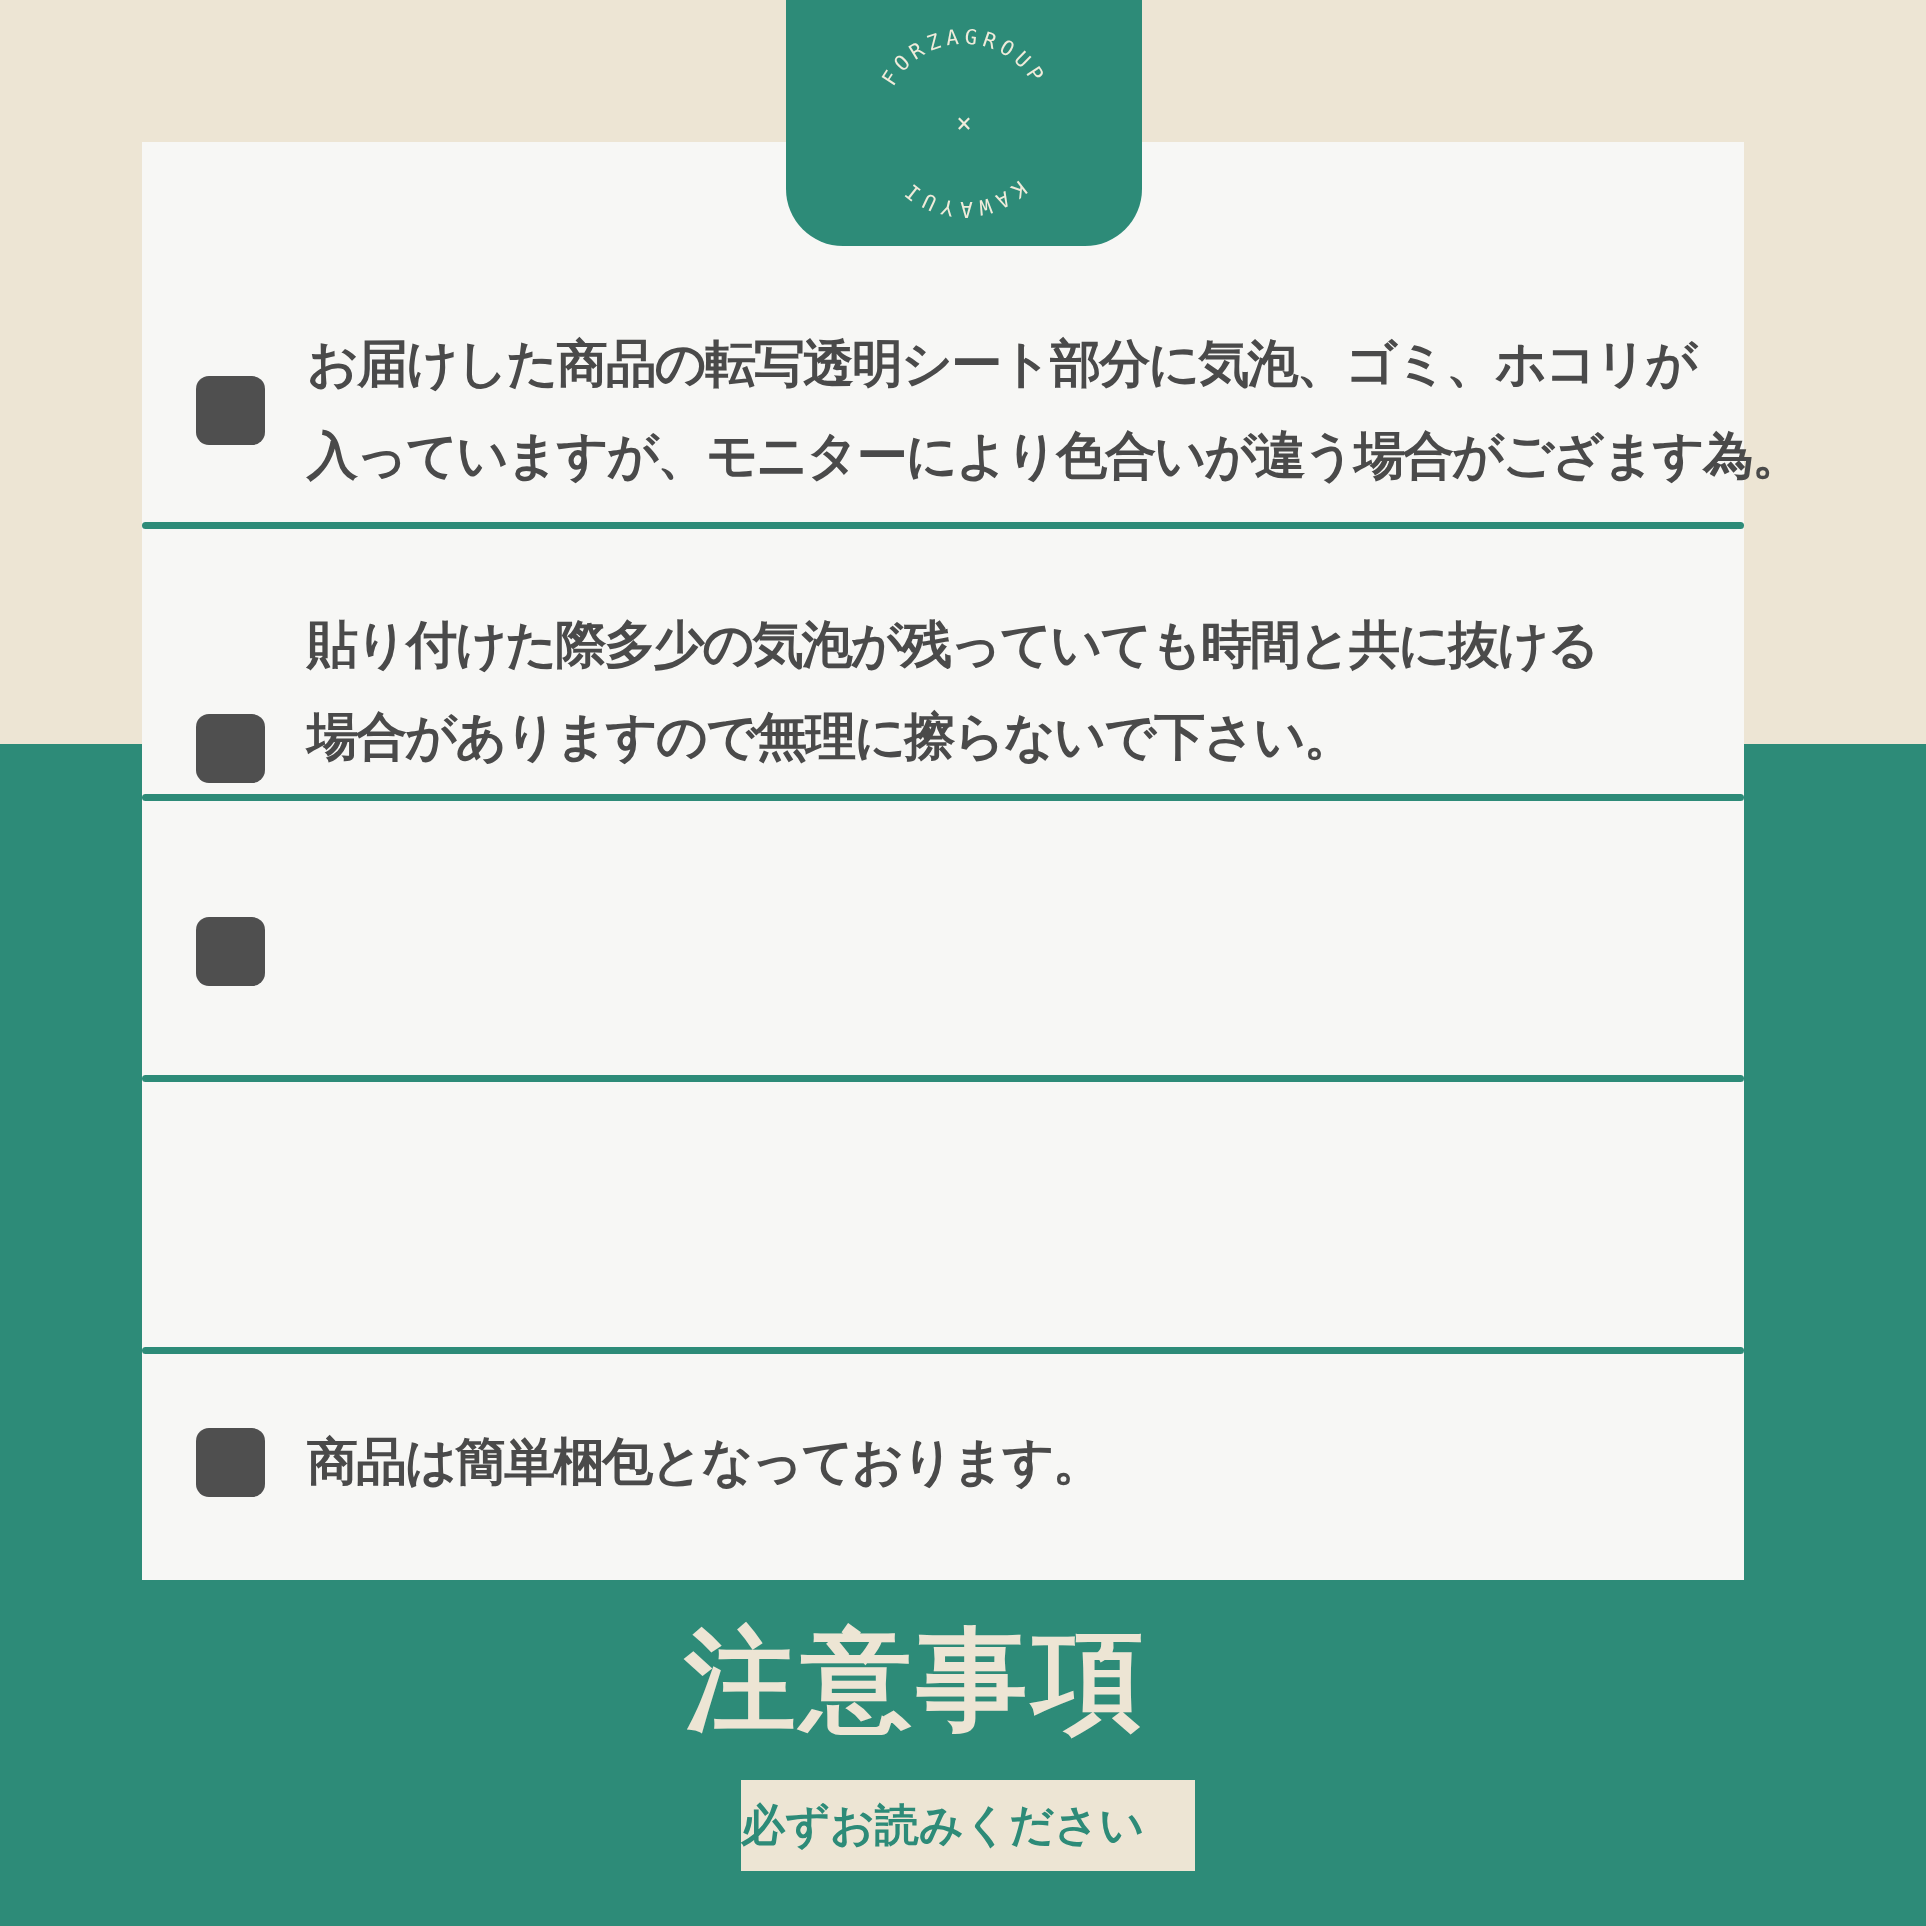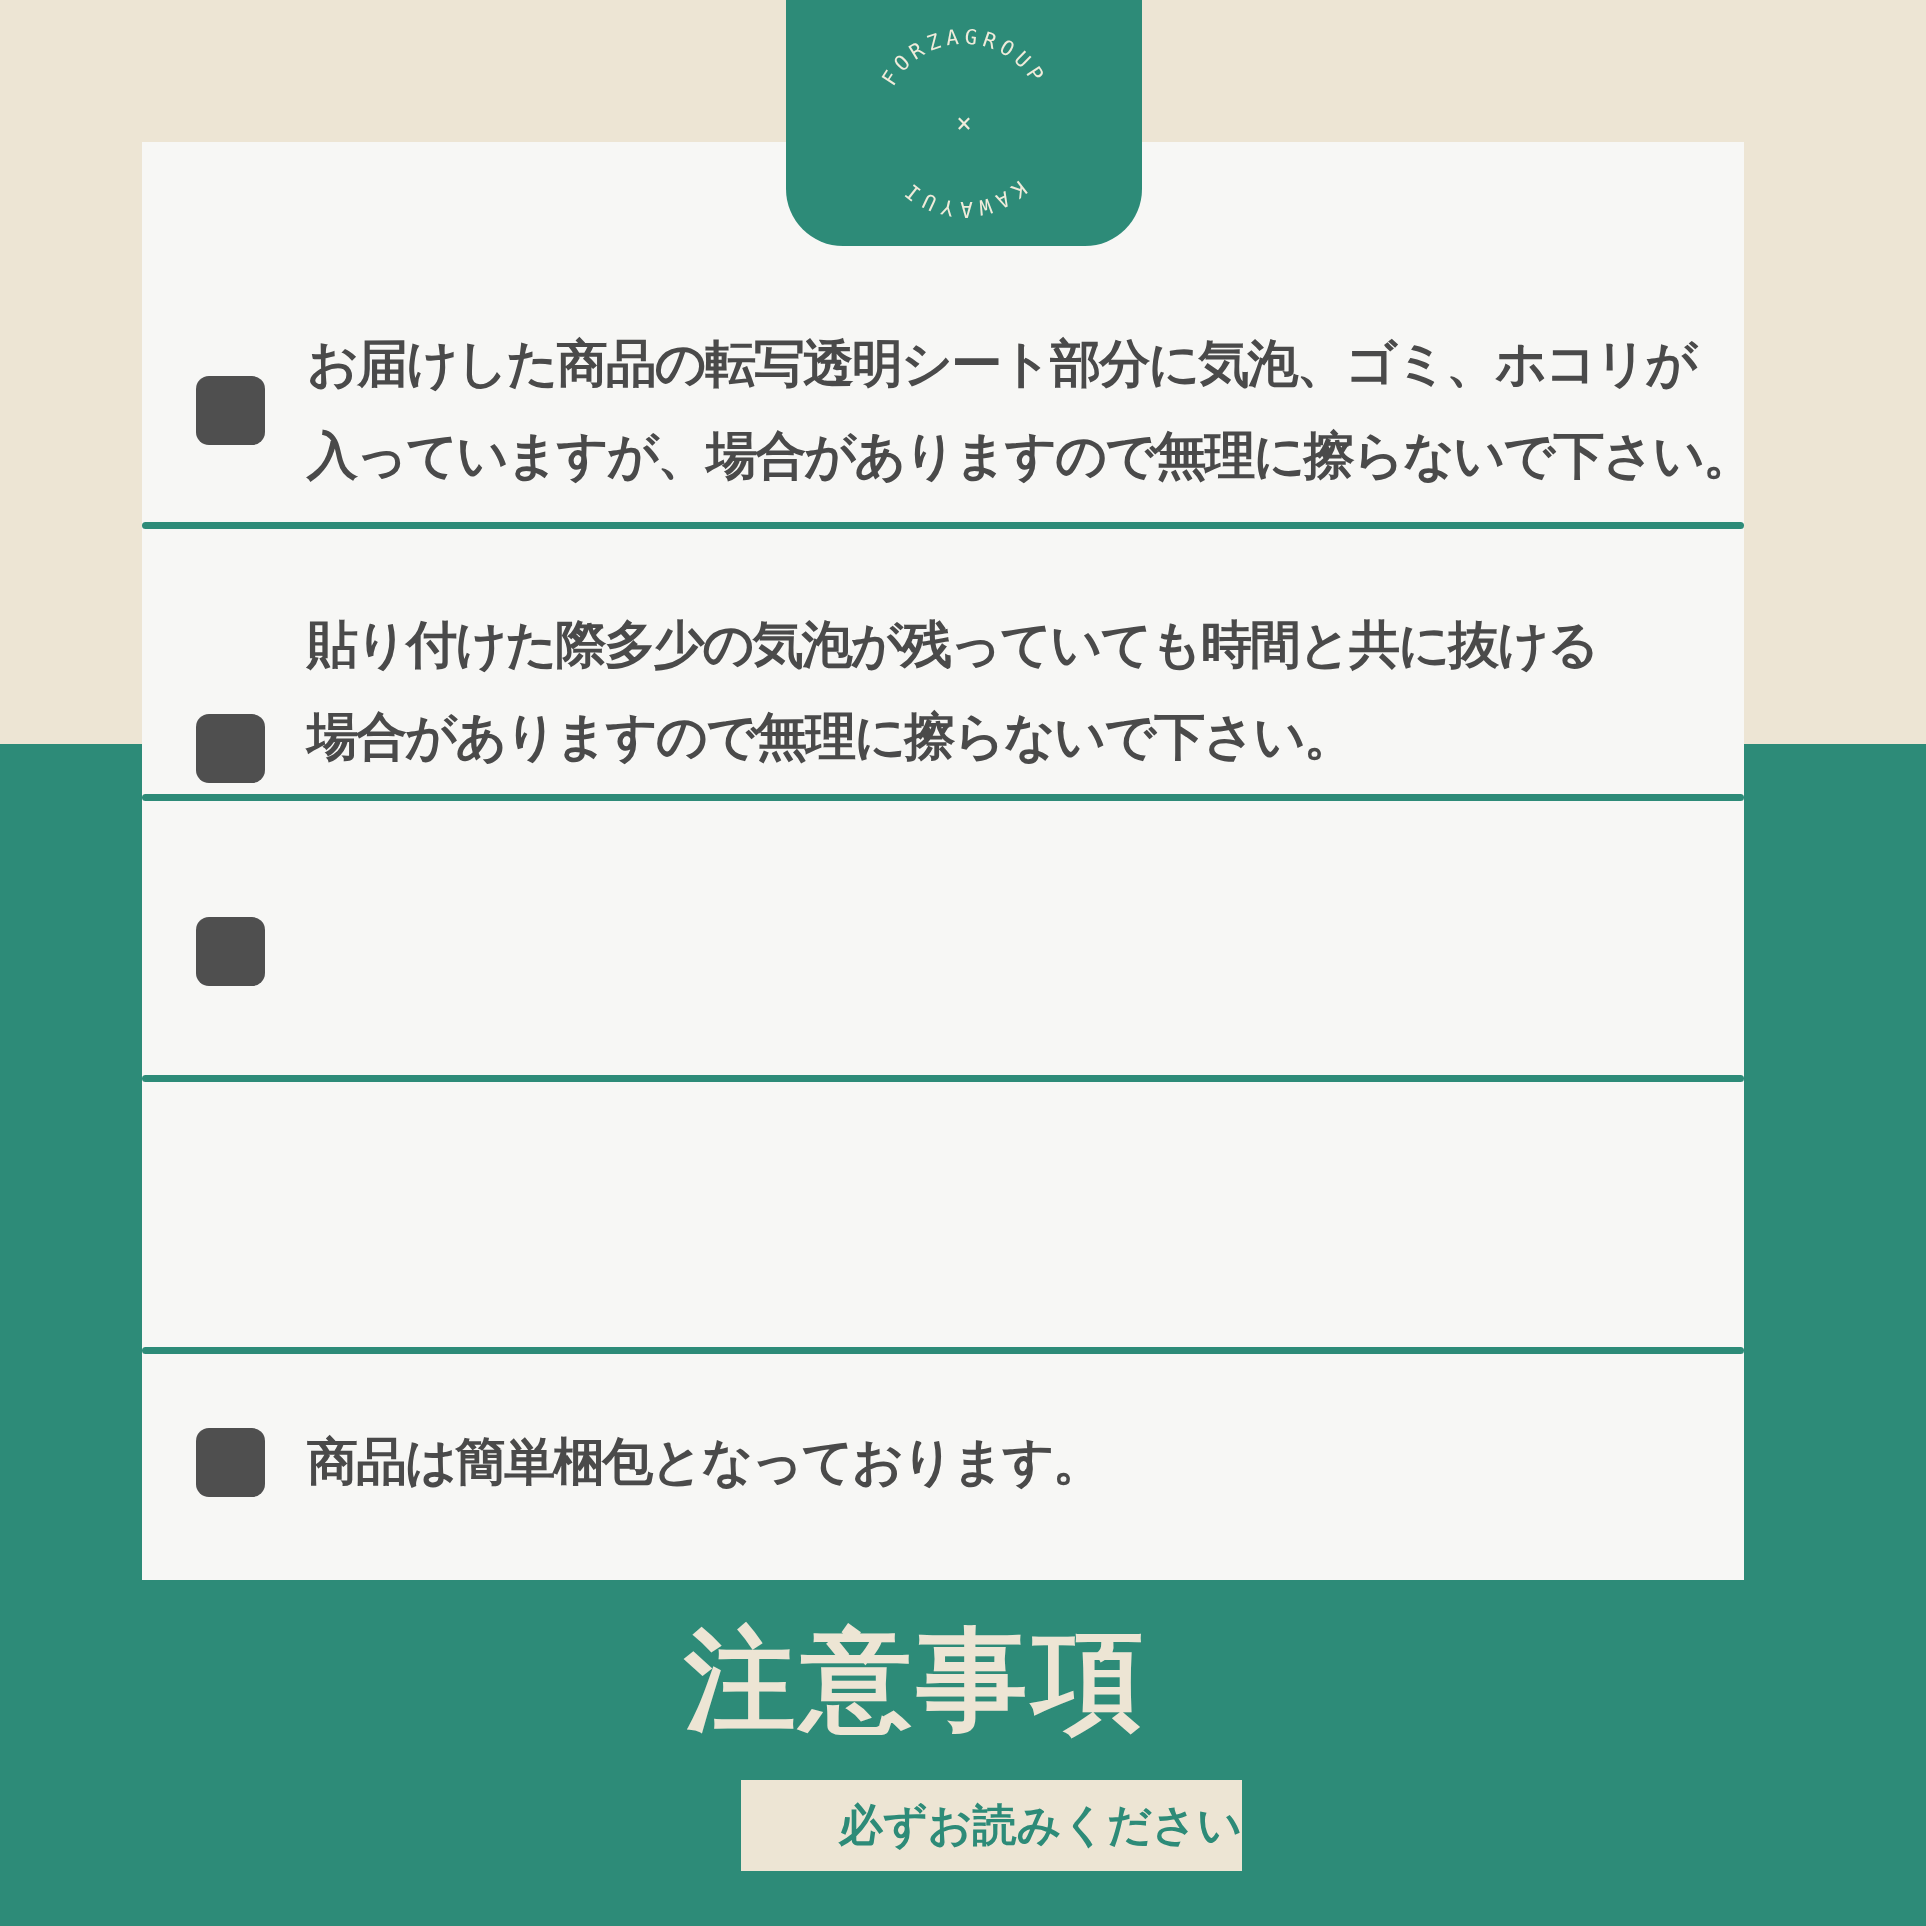--- a/index.html
+++ b/index.html
@@ -68,23 +68,23 @@
   .div-3 { top: 933px; }
   .div-4 { top: 1205px; }
   .footer-title {
     position: absolute; left: 0; top: 1606px; width: 1833px;
     text-align: center;
     font-size: 111px; font-weight: 900; letter-spacing: 5px;
     color: #EDE5D4;
     z-index: 2;
   }
   .readme-box {
-    position: absolute; left: 741px; top: 1780px; width: 501px; height: 91px;
+    position: absolute; left: 741px; top: 1780px; width: 454px; height: 91px;
     background: #EDE5D4;
-    display: flex; align-items: center; justify-content: flex-end;
+    display: flex; align-items: center; justify-content: flex-start;
     z-index: 2;
   }
   .readme-label {
     font-size: 44px; font-weight: bold; color: #2D8B78;
     letter-spacing: 0px; white-space: nowrap;
   }
 </style>
 </head>
 <body>
 
@@ -105,21 +105,21 @@
     <text class="x-mark" x="180" y="124">×</text>
   </svg>
 </div>
 
 <div class="card">
 
   <div class="row row-1">
     <span class="sq"></span>
     <div class="txt">
       <div>お届けした商品の転写透明シート部分に気泡、ゴミ、ホコリが</div>
-      <div>入っていますが、場合がありますので無理に擦らないで下さい。</div>
+      <div>入っていますが、モニターにより色合いが違う場合がござます為。</div>
     </div>
   </div>
 
   <div class="divider div-1"></div>
 
   <div class="row row-2">
     <span class="sq"></span>
     <div class="txt">
       <div>貼り付けた際多少の気泡が残っていても時間と共に抜ける</div>
       <div>場合がありますので無理に擦らないで下さい。</div>

